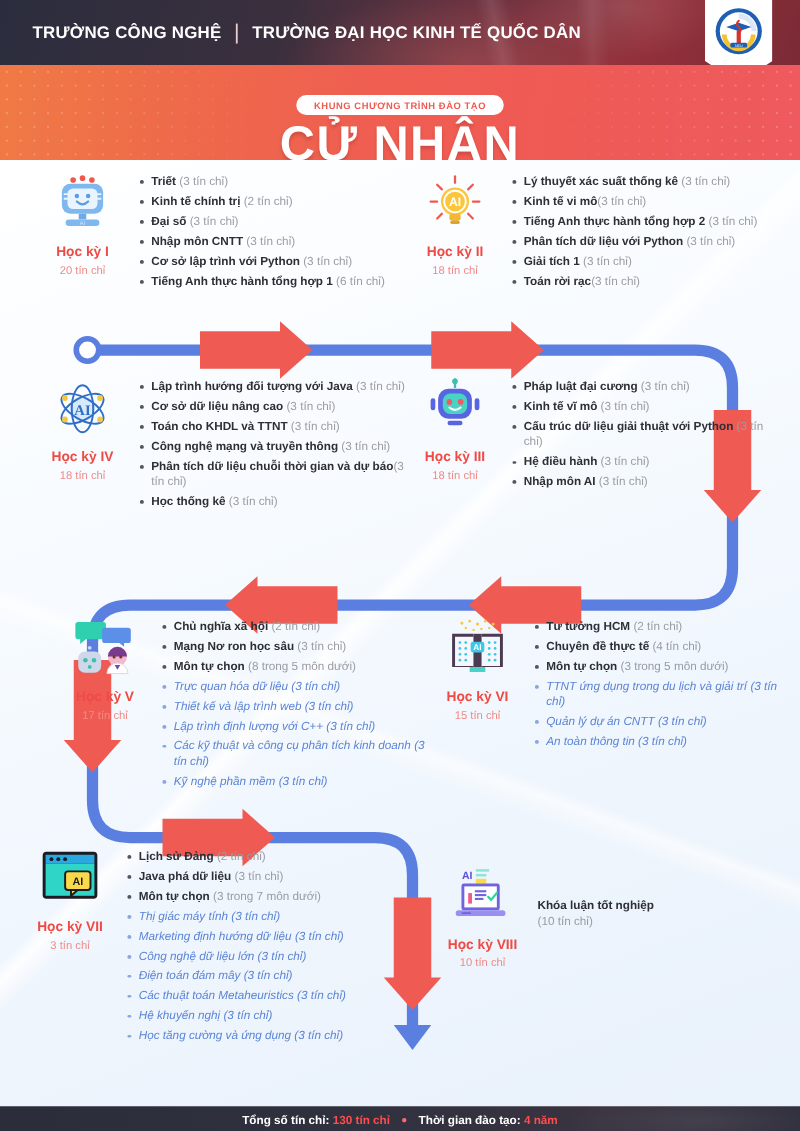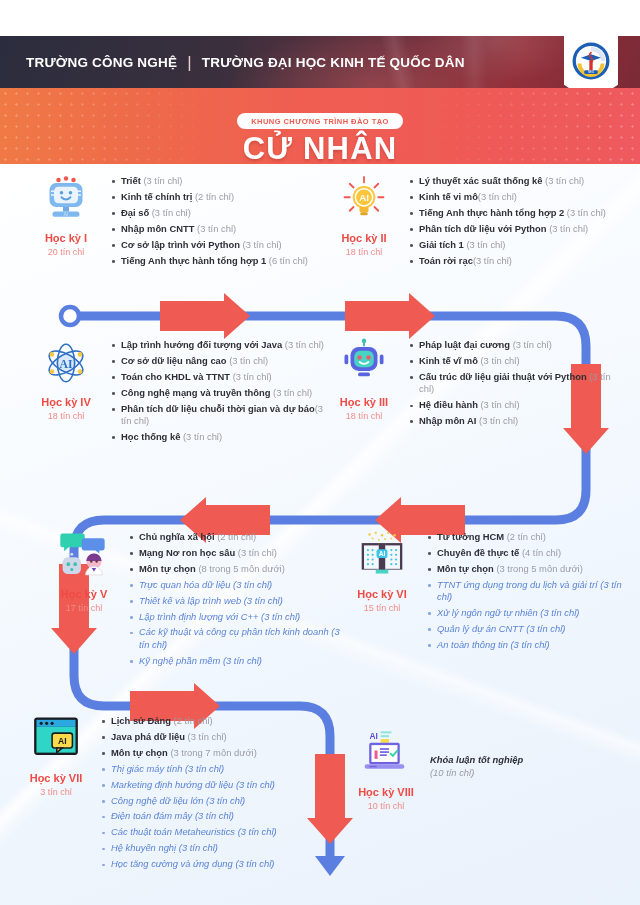--- a/index.html
+++ b/index.html
@@ -3,21 +3,21 @@
 <meta charset="utf-8">
 <style>
   * { box-sizing: border-box; margin: 0; padding: 0; }
   html, body { width: 640px; height: 905px; }
   body {
     font-family: "Liberation Sans", sans-serif;
     background: #ffffff;
     position: relative;
     overflow: hidden;
   }
-  .page { position: relative; width: 640px; height: 693px; background:#fff;margin-top:36px; }
+  .page { position: relative; width: 640px; height: 693px; background:#fff; }
 
   
   .header {
     position: relative; height: 52px;
     background: linear-gradient(110deg,#2b2d3e 0%, #3a2f3d 35%, #6d3240 60%, #93303a 80%, #7a2b36 100%);
     overflow: hidden;
   }
   .header::after{
     content:""; position:absolute; inset:0;
     background:
@@ -53,21 +53,21 @@
     -webkit-mask-image: linear-gradient(90deg, rgba(0,0,0,.9) 0%, rgba(0,0,0,.55) 18%, transparent 34%, transparent 66%, rgba(0,0,0,.5) 84%, rgba(0,0,0,.9) 100%);
             mask-image: linear-gradient(90deg, rgba(0,0,0,.9) 0%, rgba(0,0,0,.55) 18%, transparent 34%, transparent 66%, rgba(0,0,0,.5) 84%, rgba(0,0,0,.9) 100%);
   }
   .banner-inner{ position:relative; z-index:2; text-align:center; padding-top:22px; }
   .pill{
     display:inline-block; background:#fff; color:#ef5a50;
     font-size:7.5px; font-weight:bold; letter-spacing:.45px;
     padding:4px 14px 3px; border-radius:11px;
   }
   .banner-title{
-    margin-top:4px; color:#fff; font-weight:bold; font-size:31px;
+    margin-top:4px; color:#fff; font-weight:bold; font-size:39px;
     letter-spacing:1.2px; line-height:1.05;
     text-shadow: 0 2px 3px rgba(150,40,40,.35);
   }
 
   
   .body-area{
     position:relative; height:757px;
     background: linear-gradient(160deg,#ffffff 0%,#f7fbff 35%,#eef5fd 70%,#e9f1fb 100%);
     overflow:hidden;
   }
@@ -409,21 +409,20 @@
         </div>
         <div class="sem-name">Học kỳ VI</div>
         <div class="sem-credits">15 tín chỉ</div>
       </div>
       <div class="sem-list">
         <ul>
             <li><b>Tư tưởng HCM</b><span class="cr"> (2 tín chỉ)</span></li>
             <li><b>Chuyên đề thực tế</b><span class="cr"> (4 tín chỉ)</span></li>
             <li><b>Môn tự chọn</b><span class="cr"> (3 trong 5 môn dưới)</span></li>
             <li class="opt"><span>TTNT ứng dụng trong du lịch và giải trí</span><span class="cr"> (3 tín chỉ)</span></li>
-            <li class="opt"><span>Xử lý ngôn ngữ tự nhiên</span><span class="cr"> (3 tín chỉ)</span></li>
             <li class="opt"><span>Quản lý dự án CNTT</span><span class="cr"> (3 tín chỉ)</span></li>
             <li class="opt"><span>An toàn thông tin</span><span class="cr"> (3 tín chỉ)</span></li>
           </ul>
       </div>
     </div>
 
     <div class="sem" style="left:18px; top:548px; width:300px;">
       <div class="sem-left">
         <div class="sem-icon">
           <svg width="50" height="46" viewBox="0 0 64 56">
@@ -474,21 +473,21 @@
             <rect x="26" y="28" width="12" height="2.2" fill="#6f63e0"></rect>
             <rect x="26" y="32" width="9" height="2.2" fill="#6f63e0"></rect>
             <path d="M40 31 l3 3 l6 -7" stroke="#2fd6a0" stroke-width="2.4" fill="none" stroke-linecap="round"></path>
             <rect x="6" y="45" width="52" height="6" rx="3" fill="#9a8ff0"></rect>
             <rect x="12" y="47" width="10" height="2" rx="1" fill="#6f63e0"></rect>
           </svg>
         </div>
         <div class="sem-name">Học kỳ VIII</div>
         <div class="sem-credits">10 tín chỉ</div>
       </div>
-      <div class="sem-list" style="padding-top:26px;font-style:italic;">
+      <div class="sem-list" style="padding-top:26px;">
         <div class="plain-item">
           <span>Khóa luận tốt nghiệp</span>
           <span class="cr">(10 tín chỉ)</span>
         </div>
       </div>
     </div>
 
   </div>
 
   <div class="footer">

